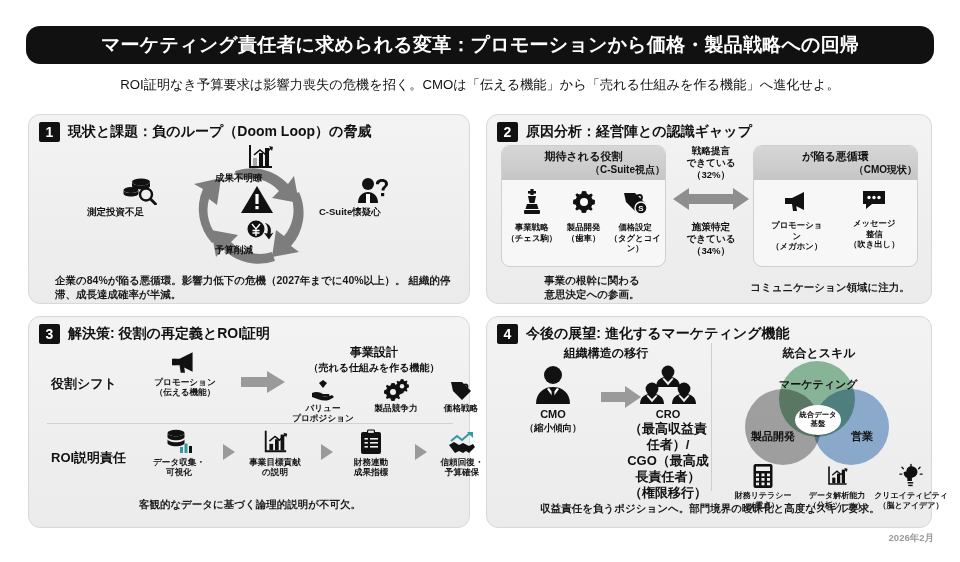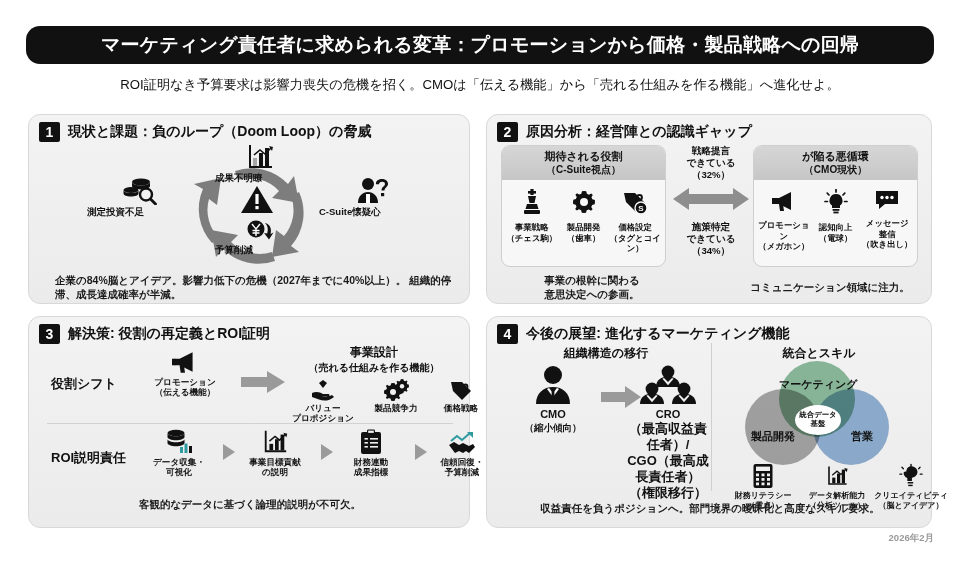--- a/index.html
+++ b/index.html
@@ -60,21 +60,21 @@
     position: absolute; top: 30px; width: 165px; height: 122px;
     background: #f7f7f7; border: 1px solid #cfcfcf; border-radius: 9px; overflow: hidden;
   }
   #rolebox-left { left: 14px; }
   #rolebox-right { left: 266px; }
   .rolebox .rbhead {
     background: linear-gradient(#d6d6d6, #c6c6c6);
     text-align: center; padding: 4px 0 4px; font-size: 11px; font-weight: bold;
     line-height: 1.25; color: #111;
   }
-  .rbhead .sub { font-size: 10px; font-weight: bold; }
+  .rbhead .sub { font-size: 10px; font-weight: bold; text-align: right; }
   .rbitems { display: flex; justify-content: space-around; padding: 9px 4px 0; }
   .rbitem { text-align: center; width: 52px; }
   .rbitem .cap { font-size: 8.4px; font-weight: bold; line-height: 1.25; margin-top: 3px; color: #111; }
   .gaparrow { position: absolute; left: 184px; top: 30px; width: 80px; text-align: center; }
   .gaplbl { font-size: 9.6px; font-weight: bold; line-height: 1.25; color: #111; }
   .dbl-arrow { margin: 3px 0; }
 
   
   .row-label { font-size: 13px; font-weight: bold; color: #111; }
   .divider { position: absolute; height: 1px; background: #d2d2d2; }
@@ -174,21 +174,21 @@
         <div class="lbl">測定投資不足</div>
       </div>
 
       <svg style="position:absolute;left:211px;top:38px" width="34" height="30" viewBox="0 0 34 30">
         <path d="M17 1 L33 28 H1 Z" fill="#111"></path>
         <rect x="15.4" y="9" width="3.2" height="10" fill="#fff"></rect>
         <rect x="15.4" y="21" width="3.2" height="3.2" fill="#fff"></rect>
       </svg>
     </div>
 
-    <div class="note" style="left:26px; top:158px; width:400px;">企業の84%脳とアイデア。影響力低下の危機（2027年までに40%以上）。
+    <div class="note" style="left:26px; top:158px; width:400px;">企業の84%が陥る悪循環。影響力低下の危機（2027年までに40%以上）。
 組織的停滞、成長達成確率が半減。</div>
   </div>
 
   <div class="panel" id="panel2">
     <div class="phead">
       <div class="pnum">2</div>
       <div class="ptitle">原因分析：経営陣との認識ギャップ</div>
     </div>
 
     <div class="rolebox" id="rolebox-left">
@@ -258,38 +258,20 @@
             <path d="M3 9 h5 l12 -6 v18 l-12 -6 H3 Z" fill="#111"></path>
             <rect x="1" y="9" width="3" height="6" fill="#111"></rect>
             <path d="M8 15 h4 l1 7 h-4 Z" fill="#111"></path>
           </svg>
           <div class="cap">
             <span>プロモーション</span><br>
             <span>（メガホン）</span>
           </div>
         </div>
         <div class="rbitem">
-          <svg width="24" height="26" viewBox="0 0 24 26">
-            <path d="M12 5 a6.5 6.5 0 0 1 4 11.6 v2.4 h-8 v-2.4 A6.5 6.5 0 0 1 12 5 Z" fill="#111"></path>
-            <rect x="8.6" y="20" width="6.8" height="1.8" fill="#111"></rect>
-            <rect x="9.4" y="22.6" width="5.2" height="1.8" fill="#111"></rect>
-            <g stroke="#111" stroke-width="1.7" stroke-linecap="round">
-              <path d="M12 0.5 v2.5"></path>
-                <path d="M3.2 4.2 l1.8 1.8"></path>
-                <path d="M20.8 4.2 l-1.8 1.8"></path>
-              <path d="M1 12.5 h2.4"></path>
-                <path d="M23 12.5 h-2.4"></path>
-            </g>
-          </svg>
-          <div class="cap">
-            <span>認知向上</span><br>
-            <span>（電球）</span>
-          </div>
-        </div>
-        <div class="rbitem">
           <svg width="26" height="22" viewBox="0 0 26 22">
             <path d="M2 2 h22 v13 h-13 l-6 5 v-5 H2 Z" fill="#111"></path>
             <circle cx="8" cy="8.5" r="1.7" fill="#fff"></circle>
               <circle cx="13" cy="8.5" r="1.7" fill="#fff"></circle>
               <circle cx="18" cy="8.5" r="1.7" fill="#fff"></circle>
           </svg>
           <div class="cap">
             <span style="white-space:pre-line">メッセージ
 整信</span><br>
             <span>（吹き出し）</span>
@@ -414,21 +396,21 @@
         <path d="M2 1 L14 9 L2 17 Z" fill="#9a9a9a"></path>
       </svg>
 
     <div class="p3item" style="left:398px; top:112px; width:70px;">
       <svg width="30" height="26" viewBox="0 0 30 26" style="display:block;margin:0 auto">
         <path d="M4 12 l6 -5 l5 4 l8 -7" stroke="#2f9aa0" stroke-width="2" fill="none"></path>
         <path d="M20 3 l6 0 l0 6 z" fill="#2f9aa0"></path>
         <path d="M2 16 l5 -3 l5 3 l4 -2 l6 3 l4 -2 l2 3 l-6 6 l-3 -2 l-3 2 l-4 -2 l-4 2 Z" fill="#111"></path>
       </svg>
       <div class="cap" style="white-space:pre-line">信頼回復・
-予算削減</div>
+予算確保</div>
     </div>
 
     <div class="note" style="left:0; top:180px; width:442px; text-align:center;">客観的なデータに基づく論理的説明が不可欠。</div>
   </div>
 
   <div class="panel" id="panel4">
     <div class="phead">
       <div class="pnum">4</div>
       <div class="ptitle">今後の展望: 進化するマーケティング機能</div>
     </div>

